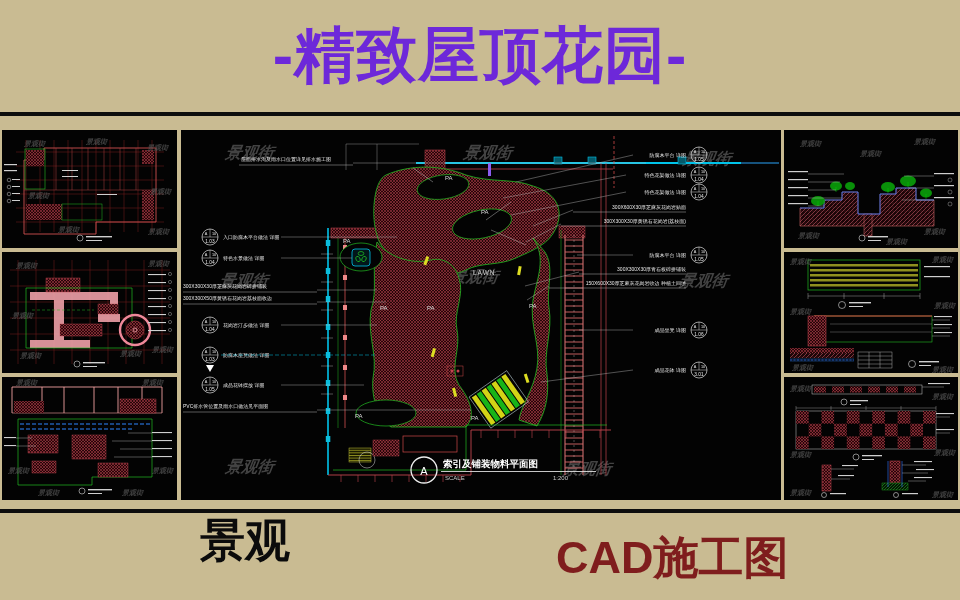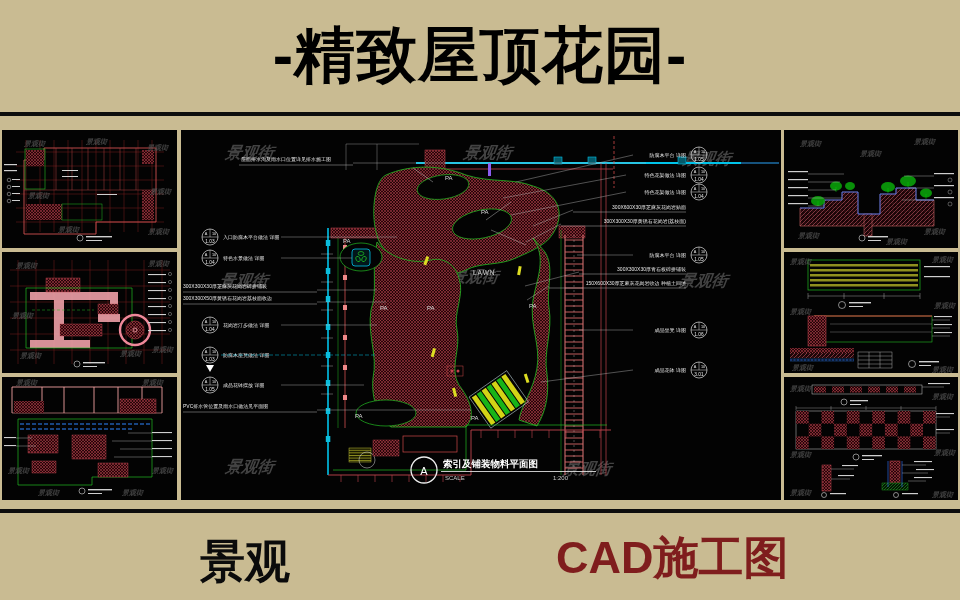--- a/index.html
+++ b/index.html
@@ -3,26 +3,26 @@
 <meta charset="utf-8">
 <style>
   html,body{margin:0;padding:0;}
   body{
     width:960px;height:600px;position:relative;overflow:hidden;
     background:#c9bb92;
     font-family:"Liberation Sans","DejaVu Sans",sans-serif;
   }
   .banner{position:absolute;left:0;width:960px;display:flex;align-items:center;justify-content:center;}
   #header{top:0;height:112px;}
-  #header .title{font-size:61px;font-weight:bold;color:#000000;letter-spacing:1px;white-space:nowrap;}
+  #header .title{font-size:61px;font-weight:bold;color:#6d28d9;letter-spacing:1px;white-space:nowrap;}
   .hrule{position:absolute;left:0;width:960px;background:#0d0d0d;}
   #rule-top{top:112px;height:4px;}
   #rule-bottom{top:509px;height:4px;}
   #footer{top:513px;height:87px;}
-  #footer-left{position:absolute;left:200px;top:532px;font-size:45px;font-weight:bold;color:#0b0b0b;}
+  #footer-left{position:absolute;left:200px;top:511px;font-size:45px;font-weight:bold;color:#0b0b0b;}
   #footer-right{position:absolute;left:556px;top:528px;font-size:45px;font-weight:bold;color:#7f1d1d;}
   .panel{position:absolute;background:#030303;}
   .panel svg{display:block;}
   
   #p-l1{left:2px;  top:130px; width:175px; height:118px;}
   #p-l2{left:2px;  top:252px; width:175px; height:121px;}
   #p-l3{left:2px;  top:377px; width:175px; height:123px;}
   #p-c {left:181px; top:130px; width:600px; height:370px;}
   #p-r1{left:784px; top:130px; width:174px; height:118px;}
   #p-r2{left:784px; top:252px; width:174px; height:121px;}

